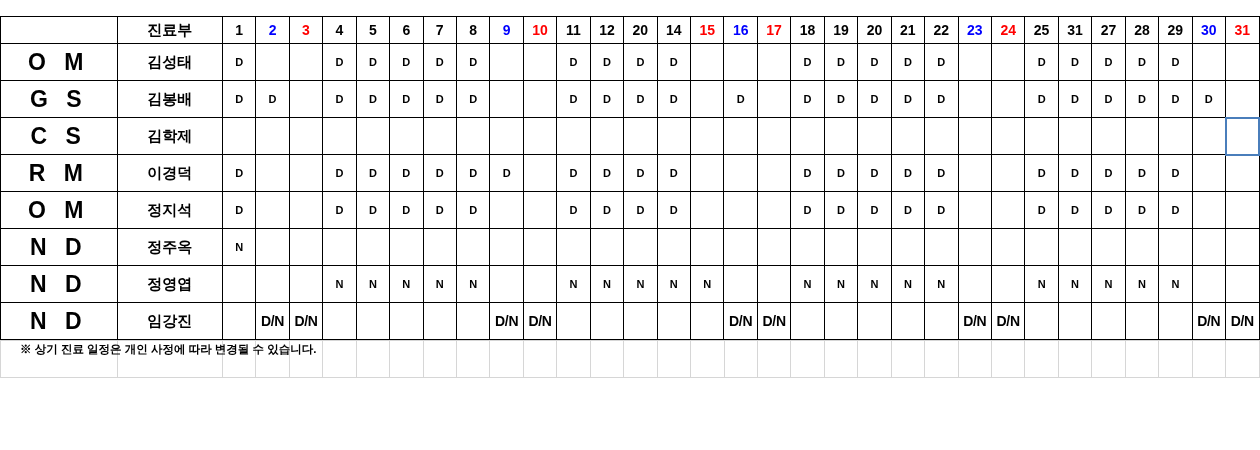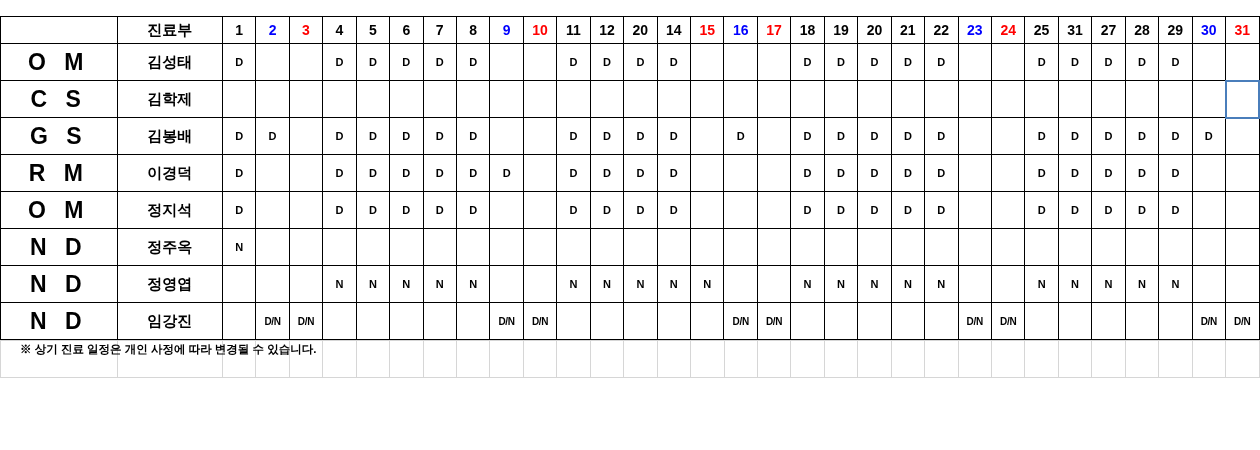--- a/index.html
+++ b/index.html
@@ -82,21 +82,21 @@
   }
   td.name {
     font-size: 15px;
     font-weight: bold;
   }
   td.cell {
     font-size: 11px;
     font-weight: bold;
   }
   td.cell.dn {
-    font-size: 10px;
+    font-size: 14px;
     letter-spacing: -0.3px;
   }
   td.cell.sel {
     border: 2px solid #4a7ebb;
   }
   
   .footnote-wrap {
     position: relative;
   }
   table.foot {
@@ -233,20 +233,55 @@
           <td class="cell"></td>
           <td class="cell">D</td>
           <td class="cell">D</td>
           <td class="cell">D</td>
           <td class="cell">D</td>
           <td class="cell">D</td>
           <td class="cell"></td>
           <td class="cell"></td>
         </tr>
         <tr>
+          <td class="dept">G S</td>
+          <td class="name">김봉배</td>
+          <td class="cell">D</td>
+          <td class="cell">D</td>
+          <td class="cell"></td>
+          <td class="cell">D</td>
+          <td class="cell">D</td>
+          <td class="cell">D</td>
+          <td class="cell">D</td>
+          <td class="cell">D</td>
+          <td class="cell"></td>
+          <td class="cell"></td>
+          <td class="cell">D</td>
+          <td class="cell">D</td>
+          <td class="cell">D</td>
+          <td class="cell">D</td>
+          <td class="cell"></td>
+          <td class="cell">D</td>
+          <td class="cell"></td>
+          <td class="cell">D</td>
+          <td class="cell">D</td>
+          <td class="cell">D</td>
+          <td class="cell">D</td>
+          <td class="cell">D</td>
+          <td class="cell"></td>
+          <td class="cell"></td>
+          <td class="cell">D</td>
+          <td class="cell">D</td>
+          <td class="cell">D</td>
+          <td class="cell">D</td>
+          <td class="cell">D</td>
+          <td class="cell">D</td>
+          <td class="cell"></td>
+        </tr>
+        <tr>
           <td class="dept">C S</td>
           <td class="name">김학제</td>
           <td class="cell"></td>
           <td class="cell"></td>
           <td class="cell"></td>
           <td class="cell"></td>
           <td class="cell"></td>
           <td class="cell"></td>
           <td class="cell"></td>
           <td class="cell"></td>
@@ -266,55 +301,20 @@
           <td class="cell"></td>
           <td class="cell"></td>
           <td class="cell"></td>
           <td class="cell"></td>
           <td class="cell"></td>
           <td class="cell"></td>
           <td class="cell"></td>
           <td class="cell"></td>
           <td class="cell"></td>
           <td class="cell sel"></td>
-        </tr>
-        <tr>
-          <td class="dept">G S</td>
-          <td class="name">김봉배</td>
-          <td class="cell">D</td>
-          <td class="cell">D</td>
-          <td class="cell"></td>
-          <td class="cell">D</td>
-          <td class="cell">D</td>
-          <td class="cell">D</td>
-          <td class="cell">D</td>
-          <td class="cell">D</td>
-          <td class="cell"></td>
-          <td class="cell"></td>
-          <td class="cell">D</td>
-          <td class="cell">D</td>
-          <td class="cell">D</td>
-          <td class="cell">D</td>
-          <td class="cell"></td>
-          <td class="cell">D</td>
-          <td class="cell"></td>
-          <td class="cell">D</td>
-          <td class="cell">D</td>
-          <td class="cell">D</td>
-          <td class="cell">D</td>
-          <td class="cell">D</td>
-          <td class="cell"></td>
-          <td class="cell"></td>
-          <td class="cell">D</td>
-          <td class="cell">D</td>
-          <td class="cell">D</td>
-          <td class="cell">D</td>
-          <td class="cell">D</td>
-          <td class="cell">D</td>
-          <td class="cell"></td>
         </tr>
         <tr>
           <td class="dept">R M</td>
           <td class="name">이경덕</td>
           <td class="cell">D</td>
           <td class="cell"></td>
           <td class="cell"></td>
           <td class="cell">D</td>
           <td class="cell">D</td>
           <td class="cell">D</td>

